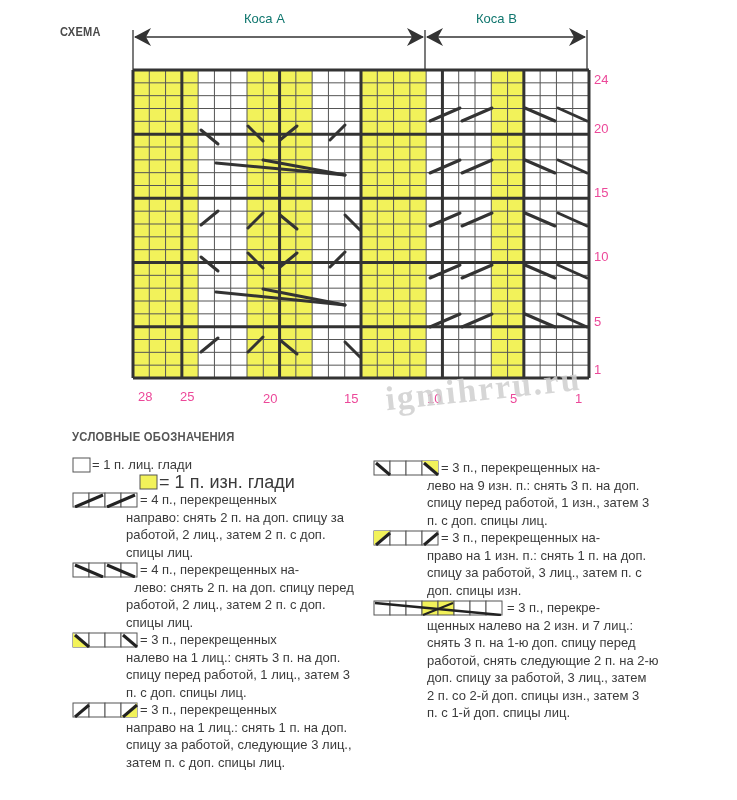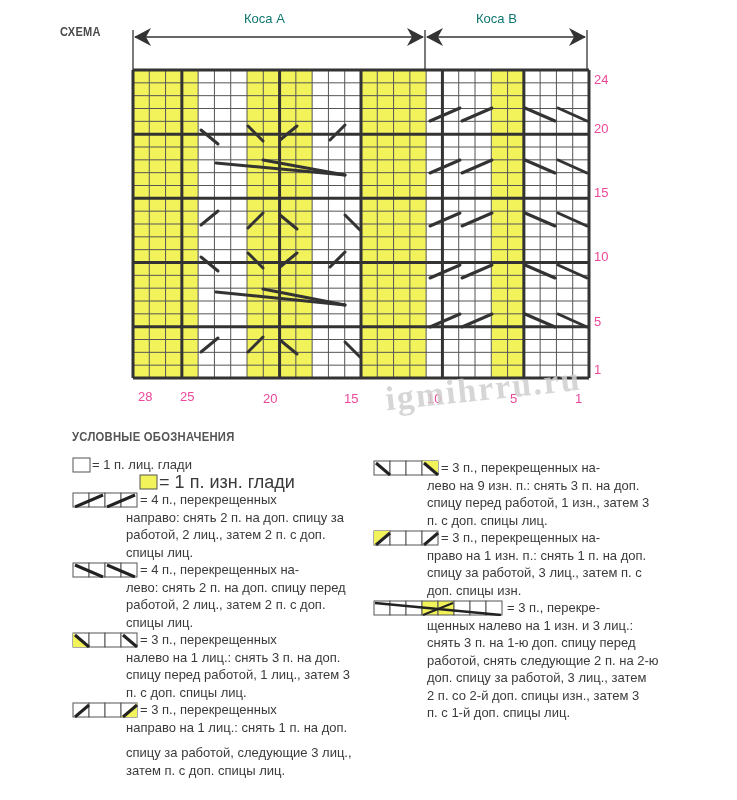--- a/index.html
+++ b/index.html
@@ -239,21 +239,21 @@
         <svg class="sym" width="68" height="16" viewBox="0 0 68 16">
           <rect x="1" y="1" width="16" height="14" fill="#fff" stroke="#555" stroke-width="1"></rect>
           <rect x="17" y="1" width="16" height="14" fill="#fff" stroke="#555" stroke-width="1"></rect>
           <rect x="33" y="1" width="16" height="14" fill="#fff" stroke="#555" stroke-width="1"></rect>
           <rect x="49" y="1" width="16" height="14" fill="#fff" stroke="#555" stroke-width="1"></rect>
           <line x1="3" y1="3" x2="31" y2="15" stroke="#222" stroke-width="3"></line>
           <line x1="35" y1="3" x2="63" y2="15" stroke="#222" stroke-width="3"></line>
         </svg>
         <span>= 4 п., перекрещенных на-</span>
       </div>
-      <div class="cont" style="padding-left:54px;font-size:13px;line-height:17.5px;">лево: снять 2 п. на доп. спицу перед</div>
+      <div class="cont" style="padding-left:54px;font-size:13px;line-height:17.5px;text-align:center;">лево: снять 2 п. на доп. спицу перед</div>
       <div class="cont" style="padding-left:54px;font-size:13px;line-height:17.5px;">работой, 2 лиц., затем 2 п. с доп.</div>
       <div class="cont" style="padding-left:54px;font-size:13px;line-height:17.5px;">спицы лиц.</div>
     </div>
     <div class="" style="position: relative;">
       <div class="first" style="display:flex;align-items:center;font-size:13px;line-height:17.5px;">
         <svg class="sym" width="68" height="16" viewBox="0 0 68 16">
           <rect x="1" y="1" width="16" height="14" fill="#fff" stroke="#555" stroke-width="1"></rect>
           <rect x="17" y="1" width="16" height="14" fill="#fff" stroke="#555" stroke-width="1"></rect>
           <rect x="33" y="1" width="16" height="14" fill="#fff" stroke="#555" stroke-width="1"></rect>
           <rect x="49" y="1" width="16" height="14" fill="#fff" stroke="#555" stroke-width="1"></rect>
@@ -274,21 +274,21 @@
           <rect x="17" y="1" width="16" height="14" fill="#fff" stroke="#555" stroke-width="1"></rect>
           <rect x="33" y="1" width="16" height="14" fill="#fff" stroke="#555" stroke-width="1"></rect>
           <rect x="49" y="1" width="16" height="14" fill="#fff" stroke="#555" stroke-width="1"></rect>
           <polygon points="49,15 65,15 65,1" fill="#f2f25a"></polygon>
           <line x1="3" y1="15" x2="17" y2="3" stroke="#222" stroke-width="3"></line>
           <line x1="51" y1="15" x2="65" y2="3" stroke="#222" stroke-width="3"></line>
         </svg>
         <span>= 3 п., перекрещенных</span>
       </div>
       <div class="cont" style="padding-left:54px;font-size:13px;line-height:17.5px;">направо на 1 лиц.: снять 1 п. на доп.</div>
-      <div class="cont" style="padding-left:54px;font-size:13px;line-height:17.5px;margin-top:8px;">спицу за работой, следующие 3 лиц.,</div>
+      <div class="cont" style="padding-left:54px;font-size:13px;line-height:17.5px;">спицу за работой, следующие 3 лиц.,</div>
       <div class="cont" style="padding-left:54px;font-size:13px;line-height:17.5px;">затем п. с доп. спицы лиц.</div>
     </div>
   </div>
 <div id="legend-right" class="abs" style="left:373px;top:459px;width:300px;">
     <div class="" style="position: relative;">
       <div class="first" style="display:flex;align-items:center;font-size:13px;line-height:17.5px;">
         <svg class="sym" width="68" height="16" viewBox="0 0 68 16">
           <rect x="1" y="1" width="16" height="14" fill="#fff" stroke="#555" stroke-width="1"></rect>
           <rect x="17" y="1" width="16" height="14" fill="#fff" stroke="#555" stroke-width="1"></rect>
           <rect x="33" y="1" width="16" height="14" fill="#fff" stroke="#555" stroke-width="1"></rect>
@@ -329,20 +329,20 @@
           <rect x="49" y="1" width="16" height="14" fill="#f2f25a" stroke="#555" stroke-width="1"></rect>
           <rect x="65" y="1" width="16" height="14" fill="#f2f25a" stroke="#555" stroke-width="1"></rect>
           <rect x="81" y="1" width="16" height="14" fill="#fff" stroke="#555" stroke-width="1"></rect>
           <rect x="97" y="1" width="16" height="14" fill="#fff" stroke="#555" stroke-width="1"></rect>
           <rect x="113" y="1" width="16" height="14" fill="#fff" stroke="#555" stroke-width="1"></rect>
           <line x1="2" y1="3" x2="128" y2="15" stroke="#222" stroke-width="2.5"></line>
           <line x1="50" y1="15" x2="80" y2="3" stroke="#222" stroke-width="2"></line>
         </svg>
         <span>= 3 п., перекре-</span>
       </div>
-      <div class="cont" style="padding-left:54px;font-size:13px;line-height:17.5px;">щенных налево на 1 изн. и 3 лиц.:</div>
+      <div class="cont" style="padding-left:54px;font-size:13px;line-height:17.5px;">щенных налево на 2 изн. и 7 лиц.:</div>
       <div class="cont" style="padding-left:54px;font-size:13px;line-height:17.5px;">снять 3 п. на 1-ю доп. спицу перед</div>
       <div class="cont" style="padding-left:54px;font-size:13px;line-height:17.5px;">работой, снять следующие 2 п. на 2-ю</div>
       <div class="cont" style="padding-left:54px;font-size:13px;line-height:17.5px;">доп. спицу за работой, 3 лиц., затем</div>
       <div class="cont" style="padding-left:54px;font-size:13px;line-height:17.5px;">2 п. со 2-й доп. спицы изн., затем 3</div>
       <div class="cont" style="padding-left:54px;font-size:13px;line-height:17.5px;">п. с 1-й доп. спицы лиц.</div>
     </div>
   </div>
 
 </body></html>

